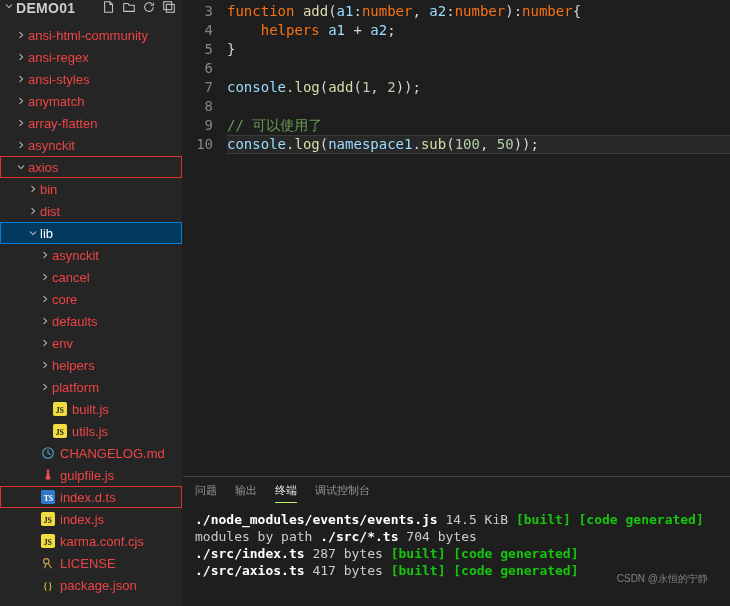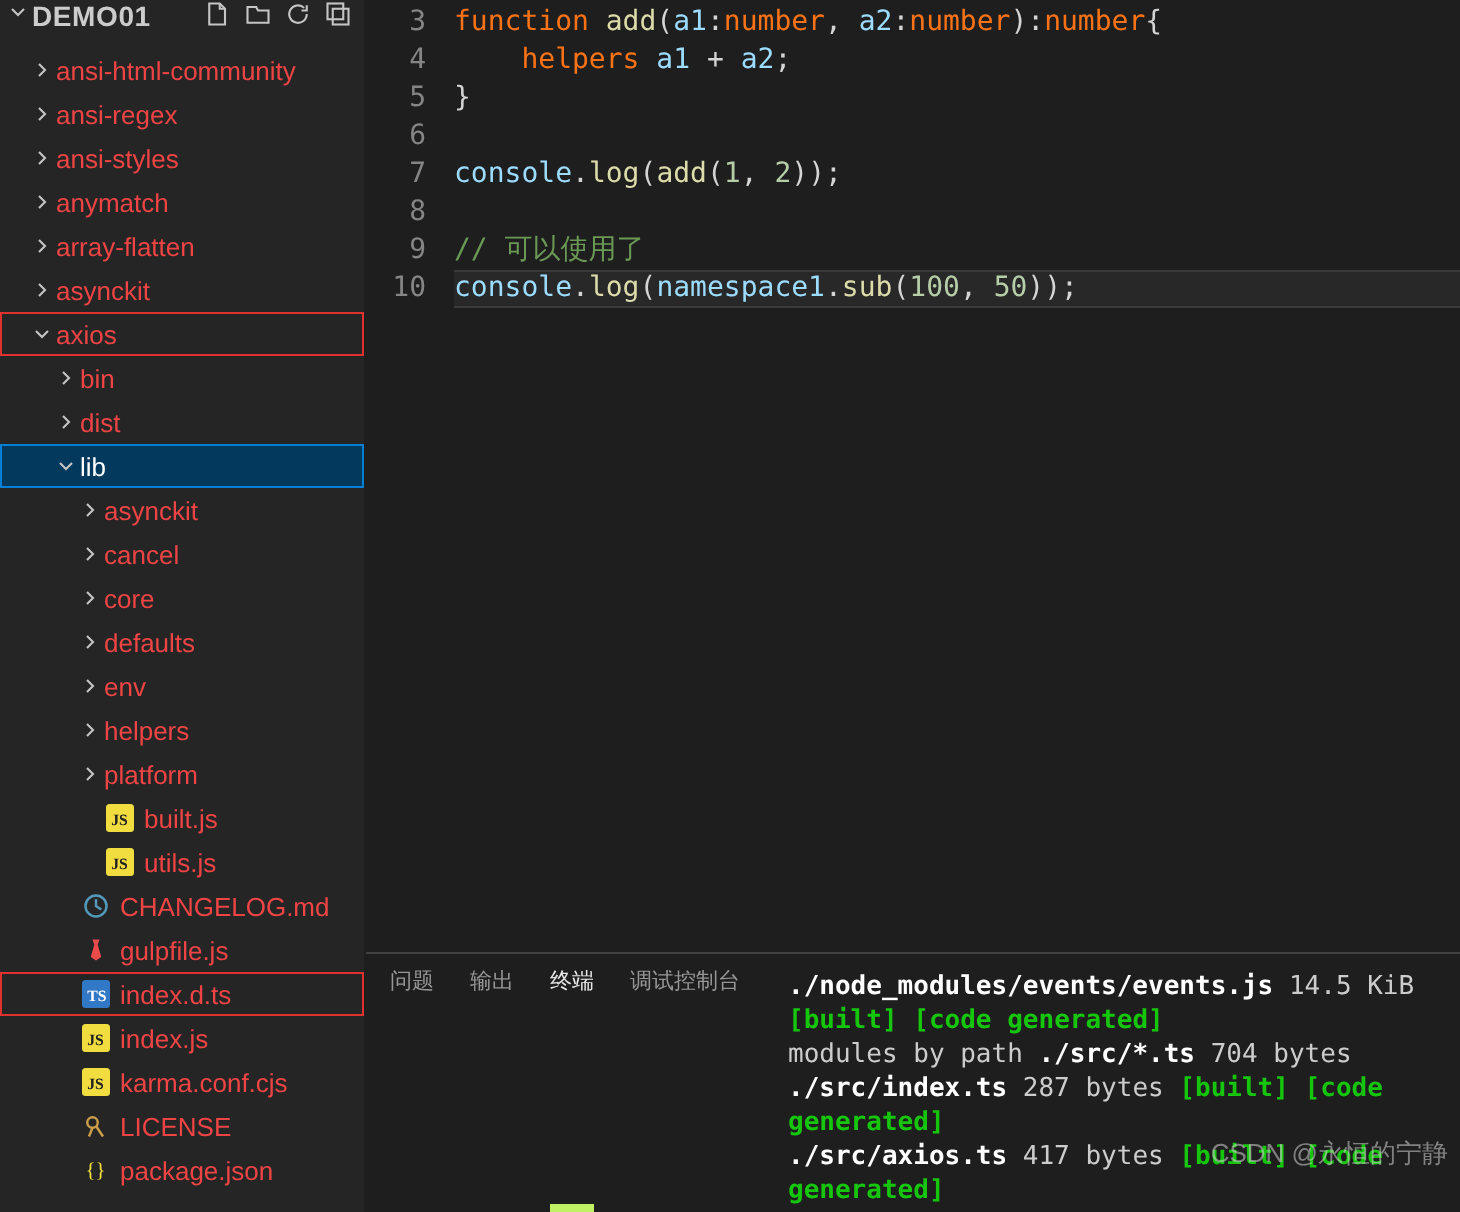--- a/index.html
+++ b/index.html
@@ -64,42 +64,42 @@
   .pl { color: #d4d4d4; }
   .num { color: #b5cea8; }
   .cm { color: #6a9955; }
   .obj { color: #9cdcfe; }
 
   .panel {
     height: 130px;
     border-top: 1px solid #414141;
     background: #1e1e1e;
     display: flex;
-    flex-direction: row;
+    flex-direction: column;
   }
   .tabs { display: flex; gap: 18px; padding: 6px 12px 0 12px; font-size: 11px; color: #969696; }
   .tab { padding-bottom: 4px; cursor: pointer; }
-  .tab.active { color: #e7e7e7; border-bottom: 4px solid #bef264; }
+  .tab.active { color: #e7e7e7; border-bottom: 1px solid #bef264; }
   .terminal {
     flex: 1;
     font-family: Consolas, monospace;
     font-size: 13px;
     line-height: 17px;
     padding: 8px 12px 4px 12px;
     color: #cccccc;
     overflow: hidden;
   }
   .tbold { font-weight: 700; color: #ffffff; }
   .tgreen { color: #16c60c; font-weight: 700; text-align: center; }
   .watermark {
     position: absolute;
-    right: 6px;
+    right: 22px;
     bottom: 20px;
     color: rgba(210,210,210,0.55);
-    font-size: 13px;
+    font-size: 10px;
     pointer-events: none;
   }
   .chev svg { width:12px; height:12px; }
 </style>
 </head>
 <body>
 
 <div class="sidebar">
   <div class="section-header">
     <span class="chev">

